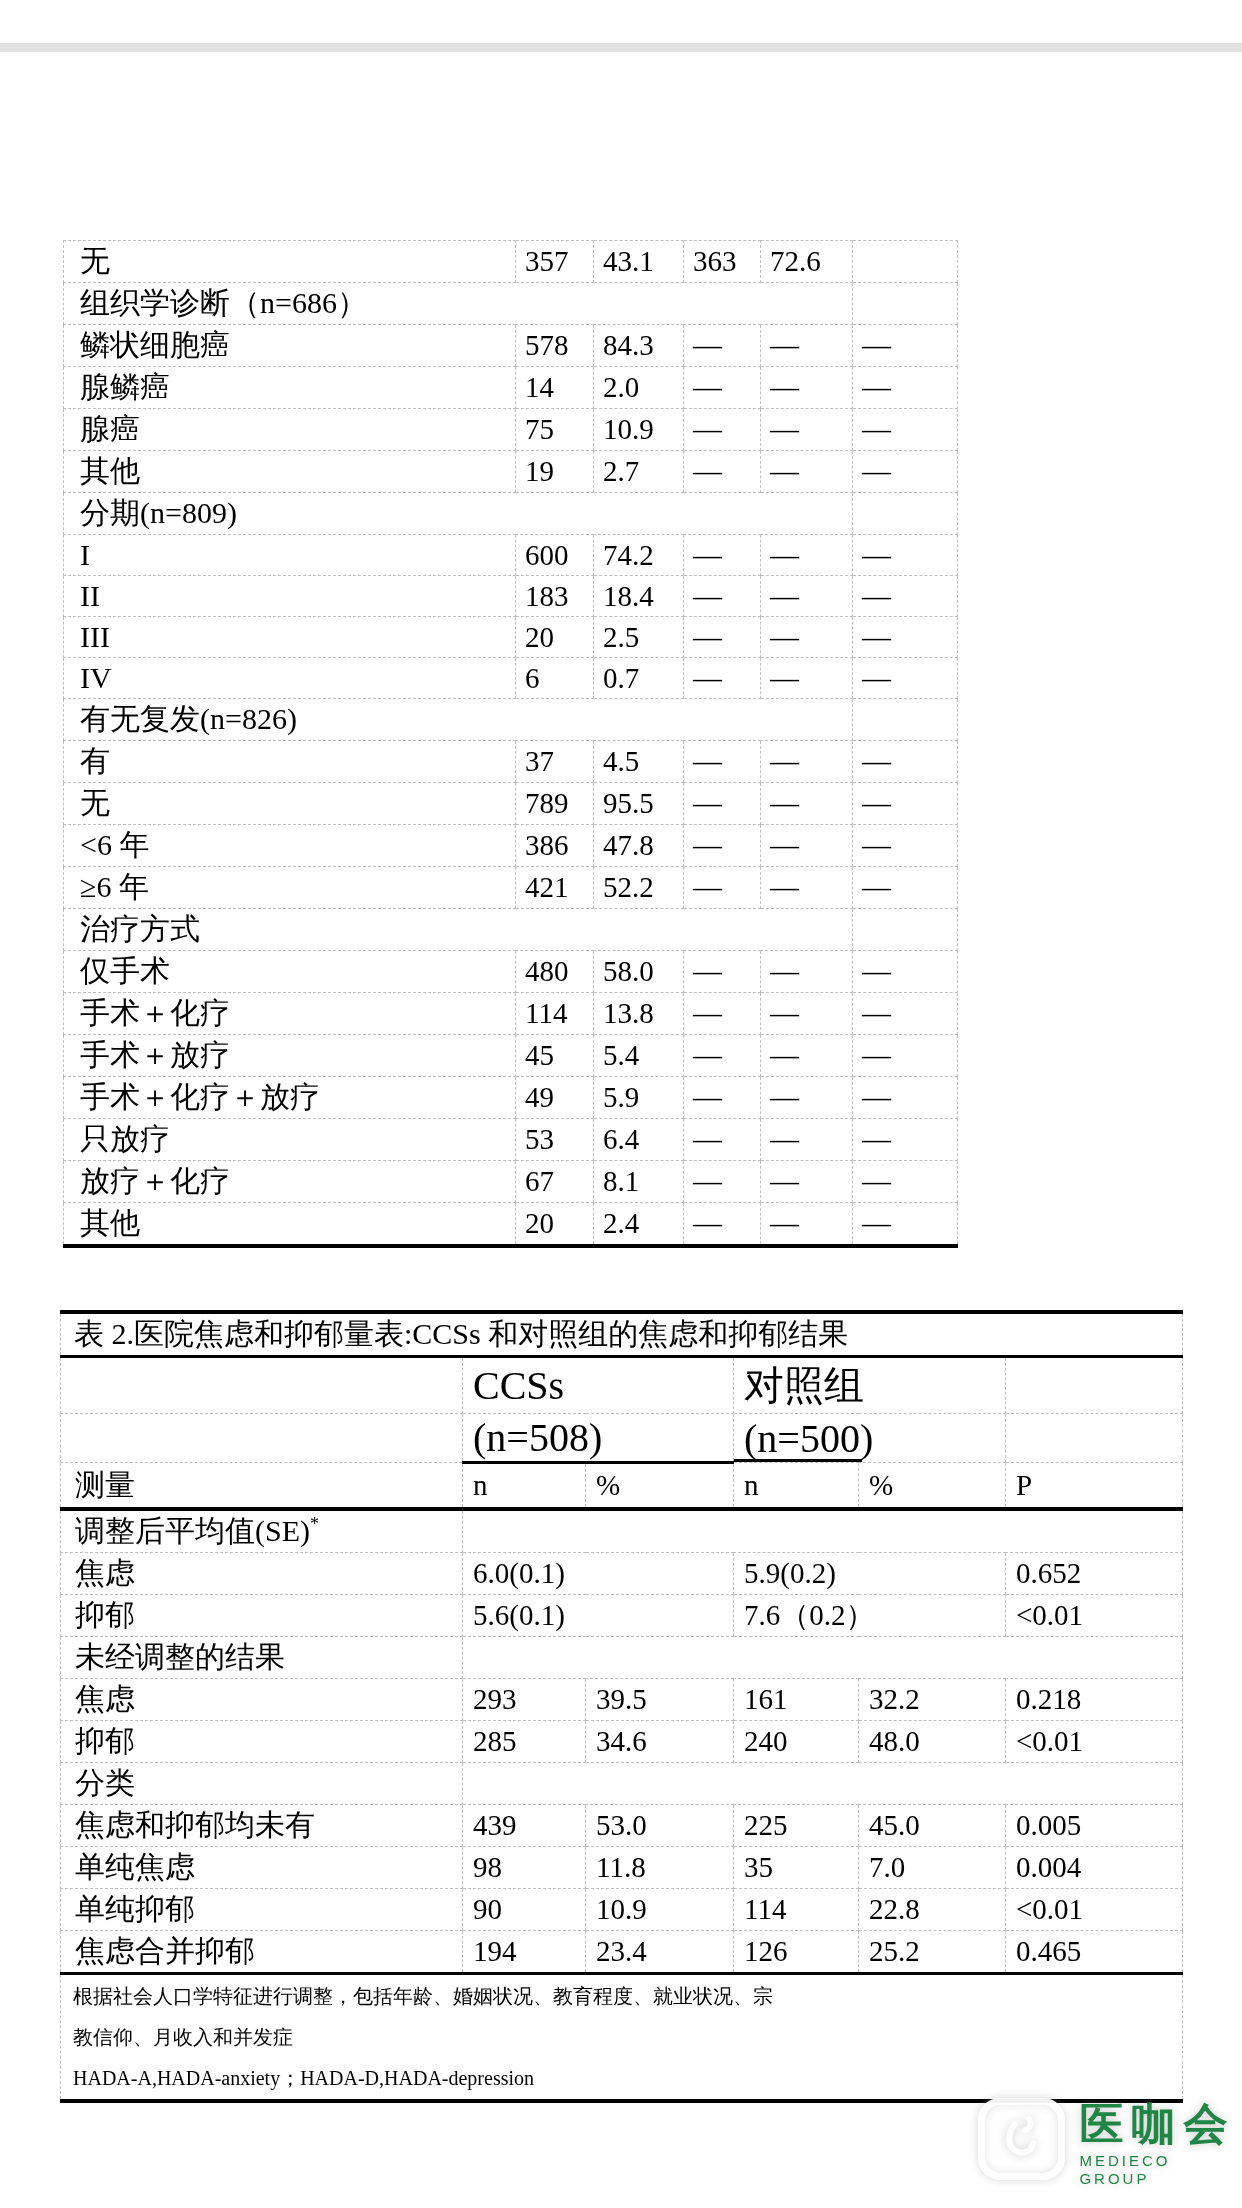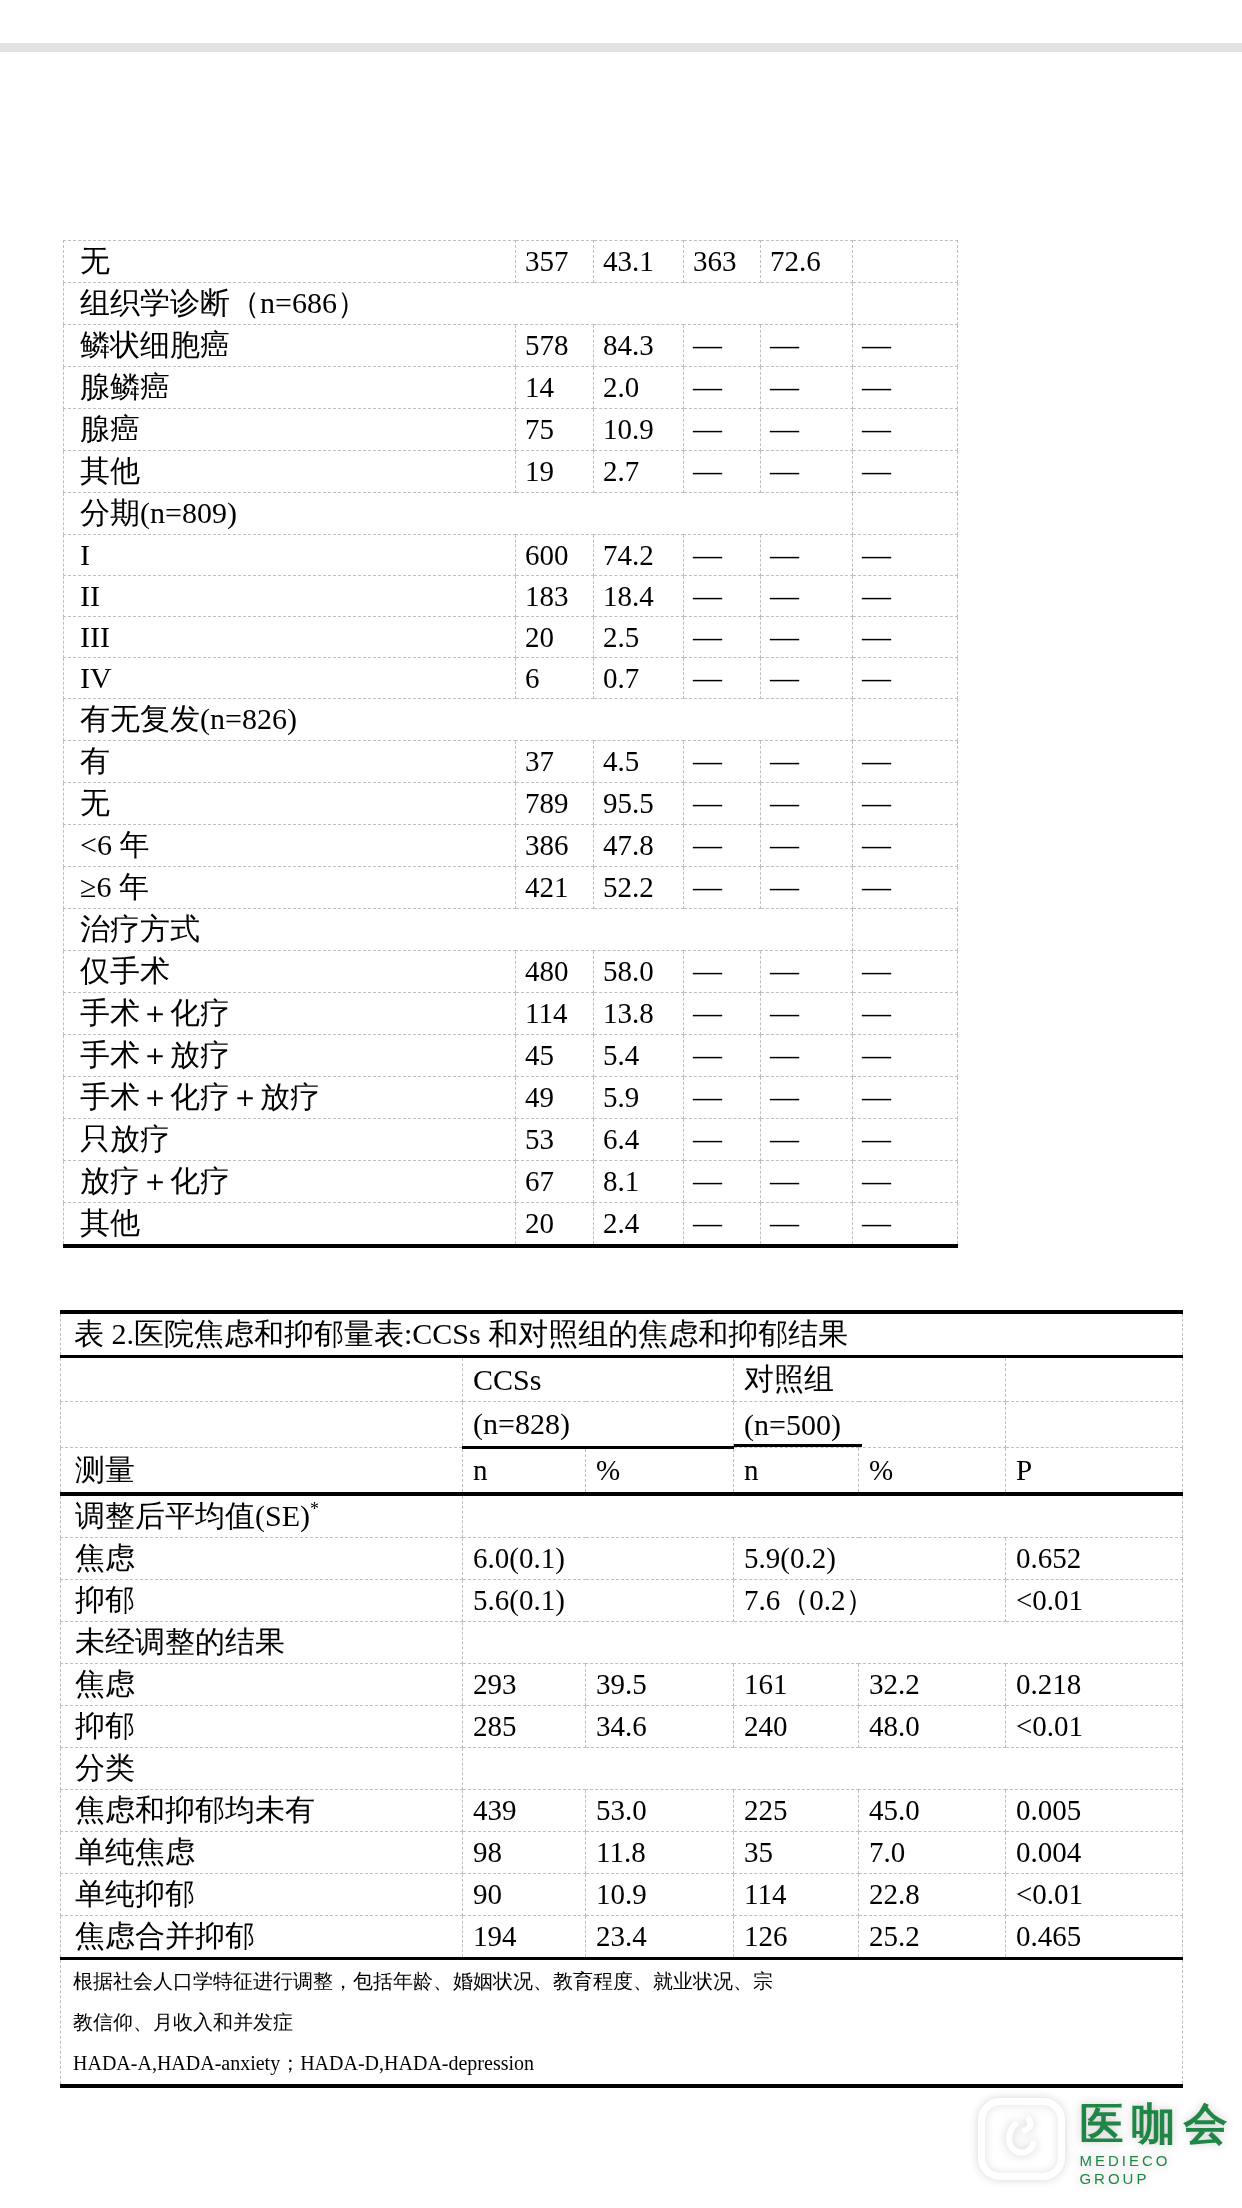--- a/index.html
+++ b/index.html
@@ -25,21 +25,21 @@
   
   .t2{left:60px;top:1310px;width:1122px;
       border:1px dashed #bfbfbf;border-top:4px solid #000;border-bottom:4px solid #000;}
   .t2 td{border:1px dashed #bfbfbf;}
   .t2 tbody tr{height:42px;}
   .t2 .c-label{padding-left:14px;}
   .t2 .c-val{padding-left:10px;}
   .t2 .trow td{height:39px;border-bottom:3px solid #000;font-size:30px;padding-left:13px;}
   .t2 .g1 td{height:43px;}
   .t2 .g2 td{height:44px;}
-  .gcell{padding-left:10px;font-size:30px;font-family:Liberation Serif, serif;}
+  .gcell{padding-left:10px;font-size:40px;font-family:Liberation Serif, serif;}
   .t2 .g2 .gn1{border-bottom:3px solid #000;}
   .t2 .g2 .gn2{background:linear-gradient(#000,#000) no-repeat left bottom/128px 3px;}
   .t2 .ch td{height:43px;border-bottom:4px solid #000;}
   .t2 tfoot td{border-top:3px solid #000;height:123px;vertical-align:top;padding:1px 0 0 12px;}
   .fline{line-height:41px;font-size:20px;white-space:nowrap;}
 
   
   .watermark{position:absolute;left:978px;top:2098px;display:flex;align-items:flex-start;
              color:#15803d;opacity:0.95;}
   .wm-icon{width:76px;height:68px;border:7px solid #fff;border-radius:22px;
@@ -260,21 +260,21 @@
       <td colspan="6">表 2.医院焦虑和抑郁量表:CCSs 和对照组的焦虑和抑郁结果</td>
     </tr>
     <tr class="g1">
       <td class="c-label"></td>
       <td colspan="2" class="gcell">CCSs</td>
       <td colspan="2" class="gcell">对照组</td>
       <td></td>
     </tr>
     <tr class="g2">
       <td class="c-label"></td>
-      <td colspan="2" class="gcell gn1">(n=828)</td>
+      <td colspan="2" class="gcell gn1">(n=508)</td>
       <td colspan="2" class="gcell gn2">(n=500)</td>
       <td></td>
     </tr>
     <tr class="ch">
       <td class="c-label">测量</td>
       <td class="c-val">n</td>
       <td class="c-val">%</td>
       <td class="c-val">n</td>
       <td class="c-val">%</td>
       <td class="c-val">P</td>

